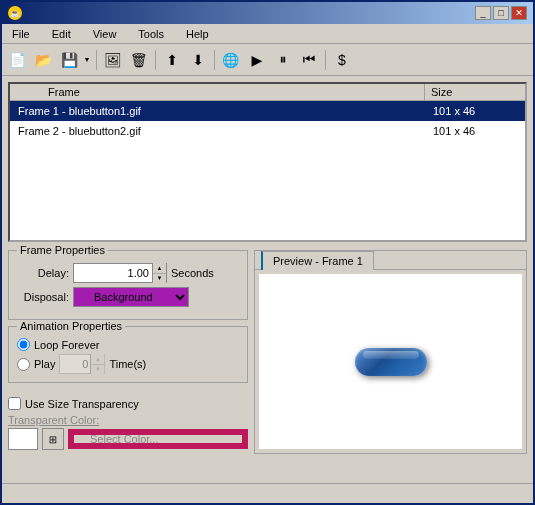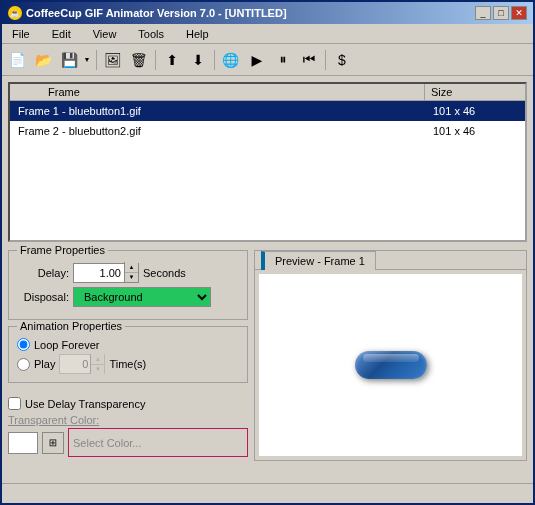--- a/index.html
+++ b/index.html
@@ -221,24 +221,25 @@
       margin-top: 4px;
       margin-bottom: 4px;
     }
     .prop-label {
       width: 52px;
       font-size: 11px;
       text-align: right;
     }
     .spin-input {
       display: flex;
-      align-items: flex-end;
+      align-items: center;
       border: 1px solid #888;
       background: white;
       height: 20px;
+      padding-left: 28px;
     }
     .spin-input input {
       width: 50px;
       border: none;
       outline: none;
       font-size: 11px;
       padding: 0 3px;
       height: 100%;
       background: white;
       text-align: right;
@@ -260,24 +261,24 @@
       align-items: center;
       justify-content: center;
       border-bottom: 1px solid #aaa;
     }
     .spin-down { border-bottom: none; }
     .seconds-label { font-size: 11px; }
 
     .combo-select {
       height: 20px;
       border: 1px solid #888;
-      background: #22c55e;
-      font-size: 11px;
-      width: 138px;
-      padding: 0 6px;
+      background: #a21caf;
+      font-size: 11px;
+      width: 116px;
+      padding: 0 16px;
     }
 
     
     .radio-row {
       display: flex;
       align-items: center;
       gap: 4px;
       margin: 3px 0;
     }
     .radio-row input[type=radio] { cursor: pointer; }
@@ -337,44 +338,44 @@
       background: #d4d0c8;
       border: 1px solid #888;
       cursor: pointer;
       display: flex;
       align-items: center;
       justify-content: center;
       font-size: 10px;
     }
     .select-color-btn {
       flex: 1;
-      height: 29px;
-      background: #d4d0c8;
-      border: 1px solid #be185d;
-      cursor: pointer;
-      font-size: 11px;
-      display: flex;
-      align-items: center;
-      padding-left: 4px;
+      height: 20px;
+      background: #d4d0c8;
+      border: 6px solid #be185d;
+      cursor: pointer;
+      font-size: 11px;
+      display: flex;
+      align-items: center;
+      padding-left: 16px;
       color: #888;
     }
 
     
     .preview-panel {
       flex: 1;
       border: 1px solid #a0a0a0;
       background: #d4d0c8;
       display: flex;
       flex-direction: column;
     }
     .preview-tab {
       background: #d4d0c8;
       padding: 3px 10px;
       border-top: 1px solid #a0a0a0;
-      border-left: 4px solid #0369a1;
+      border-left: 2px solid #0369a1;
       border-right: 1px solid #a0a0a0;
       font-size: 11px;
       display: inline-block;
       margin-top: -1px;
       background: #d4d0c8;
       position: relative;
       top: 1px;
     }
     .preview-tab-bar {
       border-bottom: 1px solid #a0a0a0;
@@ -433,21 +434,20 @@
     }
   </style>
 </head>
 <body>
 
 <div class="window">
 
   <div class="title-bar">
     <div class="title-bar-left">
       <div class="title-bar-icon">☕</div>
-      <span class="title-text">CoffeeCup GIF Animator Version 7.0 - [UNTITLED]</span>
     </div>
     <div class="title-buttons">
       <div class="title-btn">_</div>
       <div class="title-btn maximize">□</div>
       <div class="title-btn close">✕</div>
     </div>
   </div>
 
   <div class="menu-bar">
     <div class="menu-item">File</div>
@@ -539,21 +539,21 @@
                 <button class="spin-down" disabled="">▼</button>
               </div>
             </div>
             <span>Time(s)</span>
           </div>
         </div>
 
         <div style="padding: 4px 0;">
           <div class="checkbox-row">
             <input type="checkbox" id="useTransparency" style="">
-            <label for="useTransparency">Use Delay Transparency</label>
+            <label for="useTransparency">Use Size Transparency</label>
           </div>
           <div class="transparent-label">Transparent Color:</div>
           <div class="color-picker-row">
             <div class="color-swatch"></div>
             <div class="color-grid-btn">⊞</div>
             <div class="select-color-btn">
               <span>Select Color...</span>
             </div>
           </div>
         </div>

